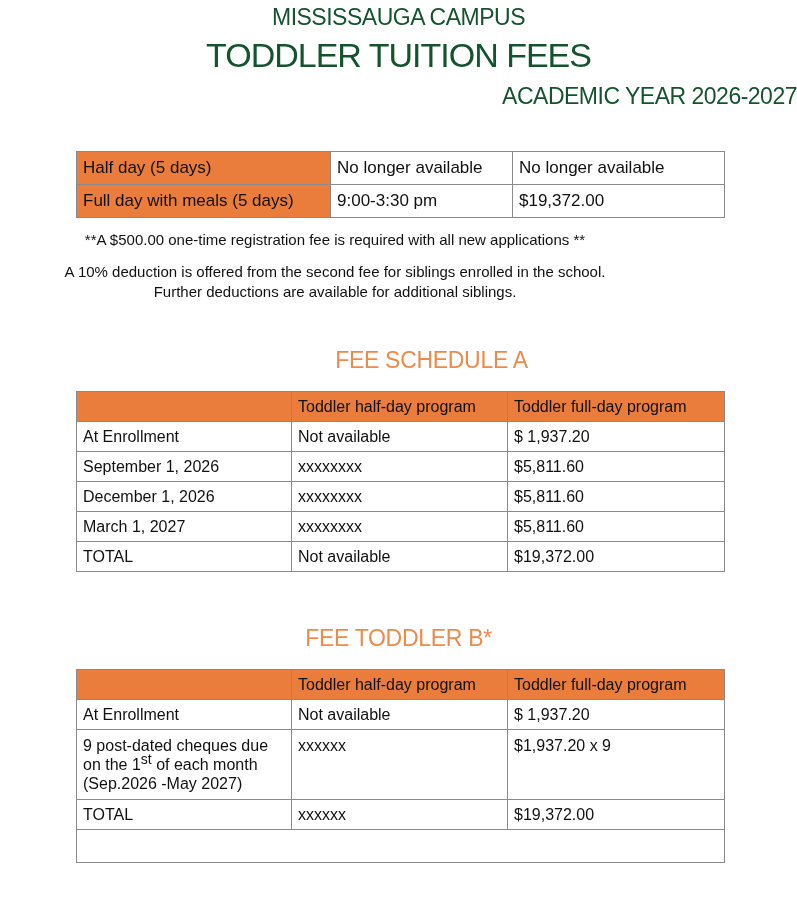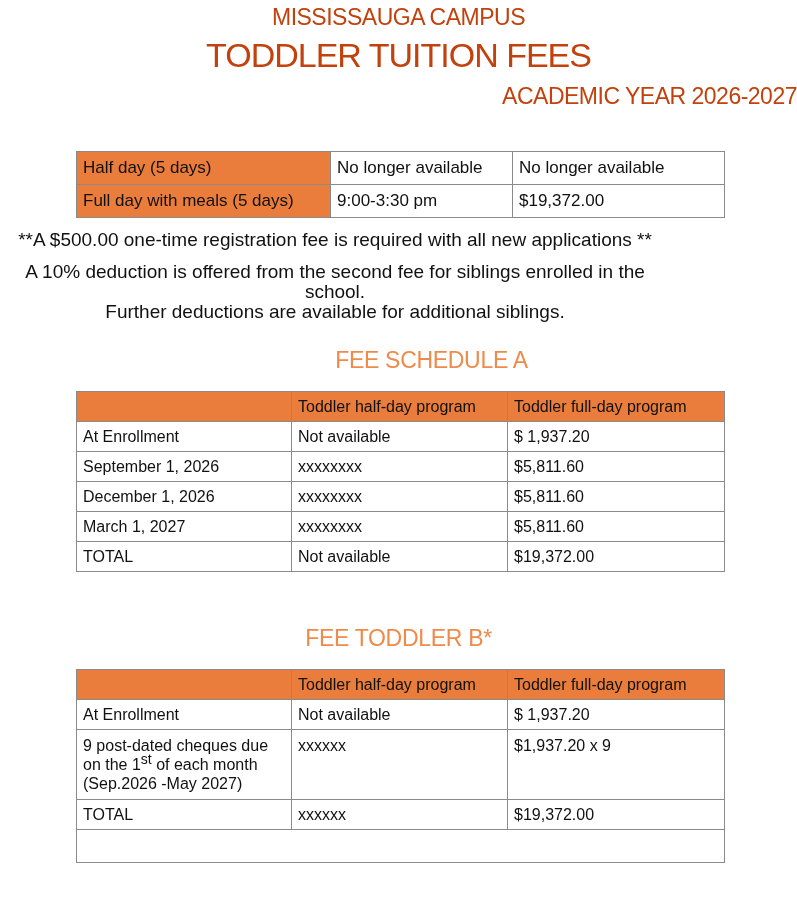--- a/index.html
+++ b/index.html
@@ -13,21 +13,21 @@
       position: relative;
       overflow: hidden;
       font-family: "Liberation Sans", sans-serif;
       color: #111111;
     }
     .title-line {
       position: absolute;
       left: 0;
       width: 797px;
       text-align: center;
-      color: #c2410c;
+      color: #14532d;
       font-family: "Liberation Sans", sans-serif;
       font-weight: normal;
       letter-spacing: -0.5px;
       white-space: nowrap;
     }
     #t1 { top: 4px;  font-size: 23px; }
     #t2 { top: 36px; font-size: 34px; letter-spacing: -1px; }
     #t3 { top: 83px; font-size: 23px; text-align: right; }
 
     table {
@@ -50,21 +50,21 @@
     td.left { text-align: left; }
 
     #summary-table { left: 76px; top: 151px; width: 648px; font-size: 17px; }
     #summary-table tr { height: 33px; }
 
     .note {
       position: absolute;
       left: 0;
       width: 670px;
       text-align: center;
-      font-size: 19px;
+      font-size: 15px;
       color: #111;
       line-height: 20px;
     }
     #note1 { top: 230px; }
     #note2 { top: 262px; }
 
     .section-title {
       position: absolute;
       left: 0;
       width: 797px;

